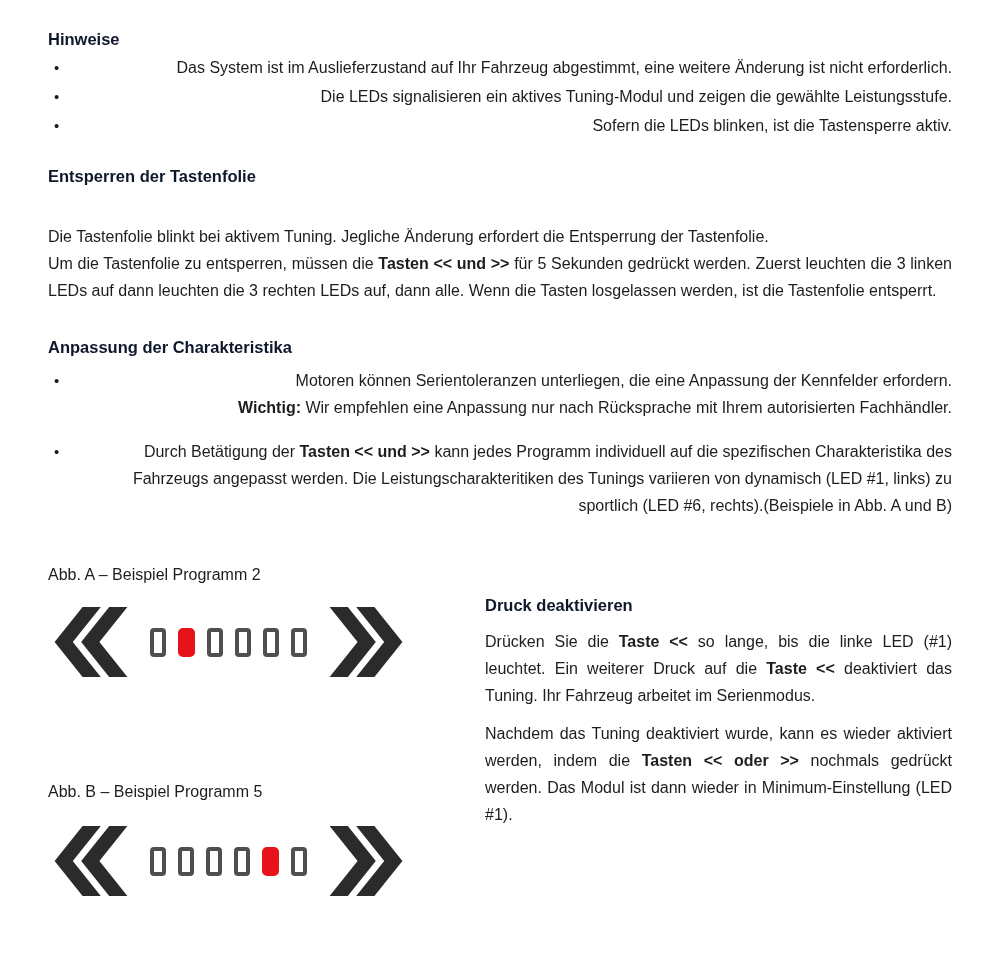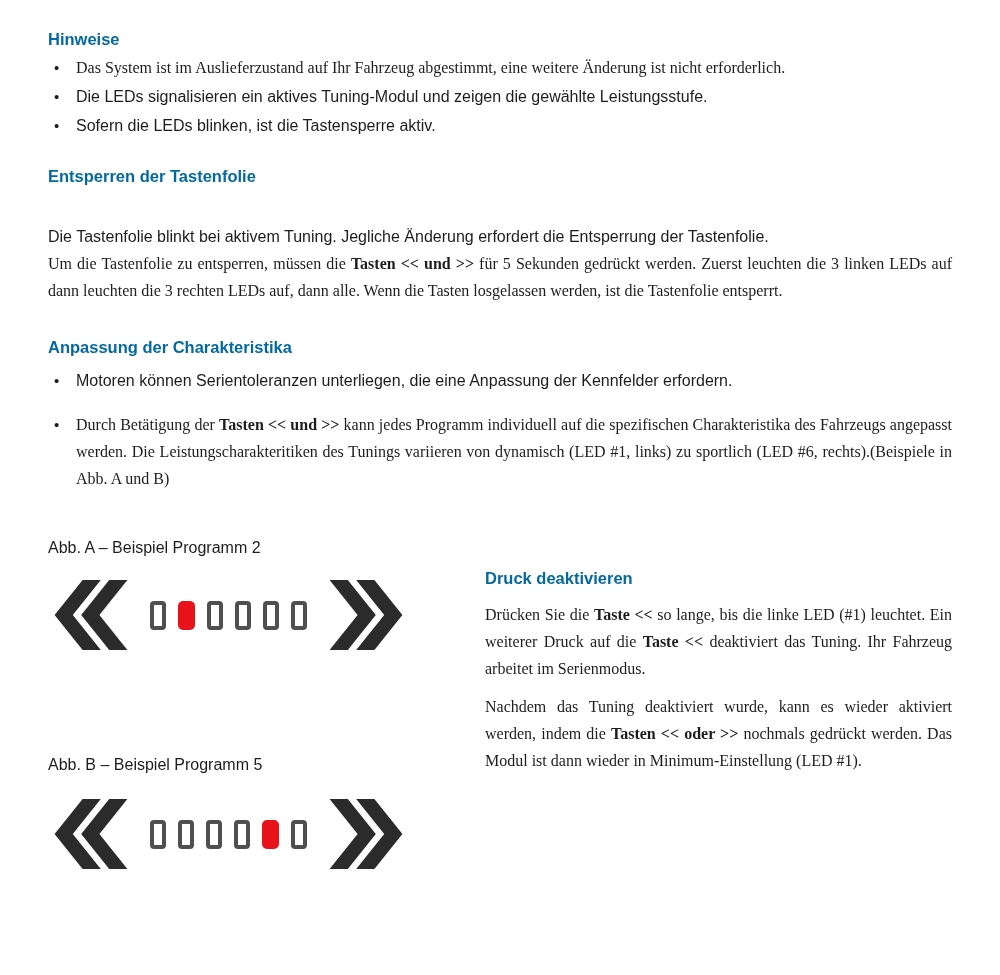--- a/index.html
+++ b/index.html
@@ -4,30 +4,30 @@
 <style>
   html,body{margin:0;padding:0;background:#fff;}
   .page{
     width:1000px;height:975px;box-sizing:border-box;
     padding:28px 48px 20px 48px;
     background:#fff;color:#1d1d1d;
     font-family:"Liberation Sans",sans-serif;
     font-size:16px;line-height:27px;
     overflow:hidden;
   }
-  h3{font-size:16.5px;line-height:22px;margin:0;font-weight:700;color:#0369a1;}
+  h3{font-size:16.5px;line-height:22px;margin:0;font-weight:700;color:#0f172a;}
   p{margin:0;}
-  .just{text-align:justify;font-family:Liberation Serif, serif;}
+  .just{text-align:justify;}
   b{font-weight:700;}
 
   
   ul.blist{list-style:none;margin:4px 0 0 0;padding:0;}
   ul.blist li{display:flex;margin:0 0 2px 0;}
   ul.blist .bullet{flex:0 0 28px;padding-left:6px;box-sizing:border-box;font-size:15px;}
-  ul.blist .li-text{flex:1;}
+  ul.blist .li-text{flex:1;text-align:right;}
   .li-line{display:block;}
 
   .sec-entsperren{margin-top:26px;}
   .sec-entsperren .body{margin-top:36px;}
   .sec-anpassung{margin-top:32px;}
   .sec-anpassung ul.blist{margin-top:9px;}
   .sec-anpassung li + li{margin-top:17px;}
 
   
   .twocol{display:grid;grid-template-columns:437px 1fr;margin-top:42px;}
@@ -84,20 +84,21 @@
     </div>
   </section>
 
   <section class="sec-anpassung">
     <h3>Anpassung der Charakteristika</h3>
     <ul class="blist">
       <li>
         <span class="bullet">•</span>
         <div class="li-text">
           <span class="li-line">Motoren können Serientoleranzen unterliegen, die eine Anpassung der Kennfelder erfordern.</span>
+          <span class="li-line"><b>Wichtig:</b><span> Wir empfehlen eine Anpassung nur nach Rücksprache mit Ihrem autorisierten Fachhändler.</span></span>
         </div>
       </li>
       <li>
         <span class="bullet">•</span>
         <div class="li-text just"><span>Durch Betätigung der </span><b>Tasten &lt;&lt; und &gt;&gt;</b><span> kann jedes Programm individuell auf die spezifischen Charakteristika des Fahrzeugs angepasst werden. Die Leistungscharakteritiken des Tunings variieren von dynamisch (LED #1, links) zu sportlich (LED #6, rechts).(Beispiele in Abb. A und B)</span></div>
       </li>
     </ul>
   </section>
 
   <div class="twocol">

